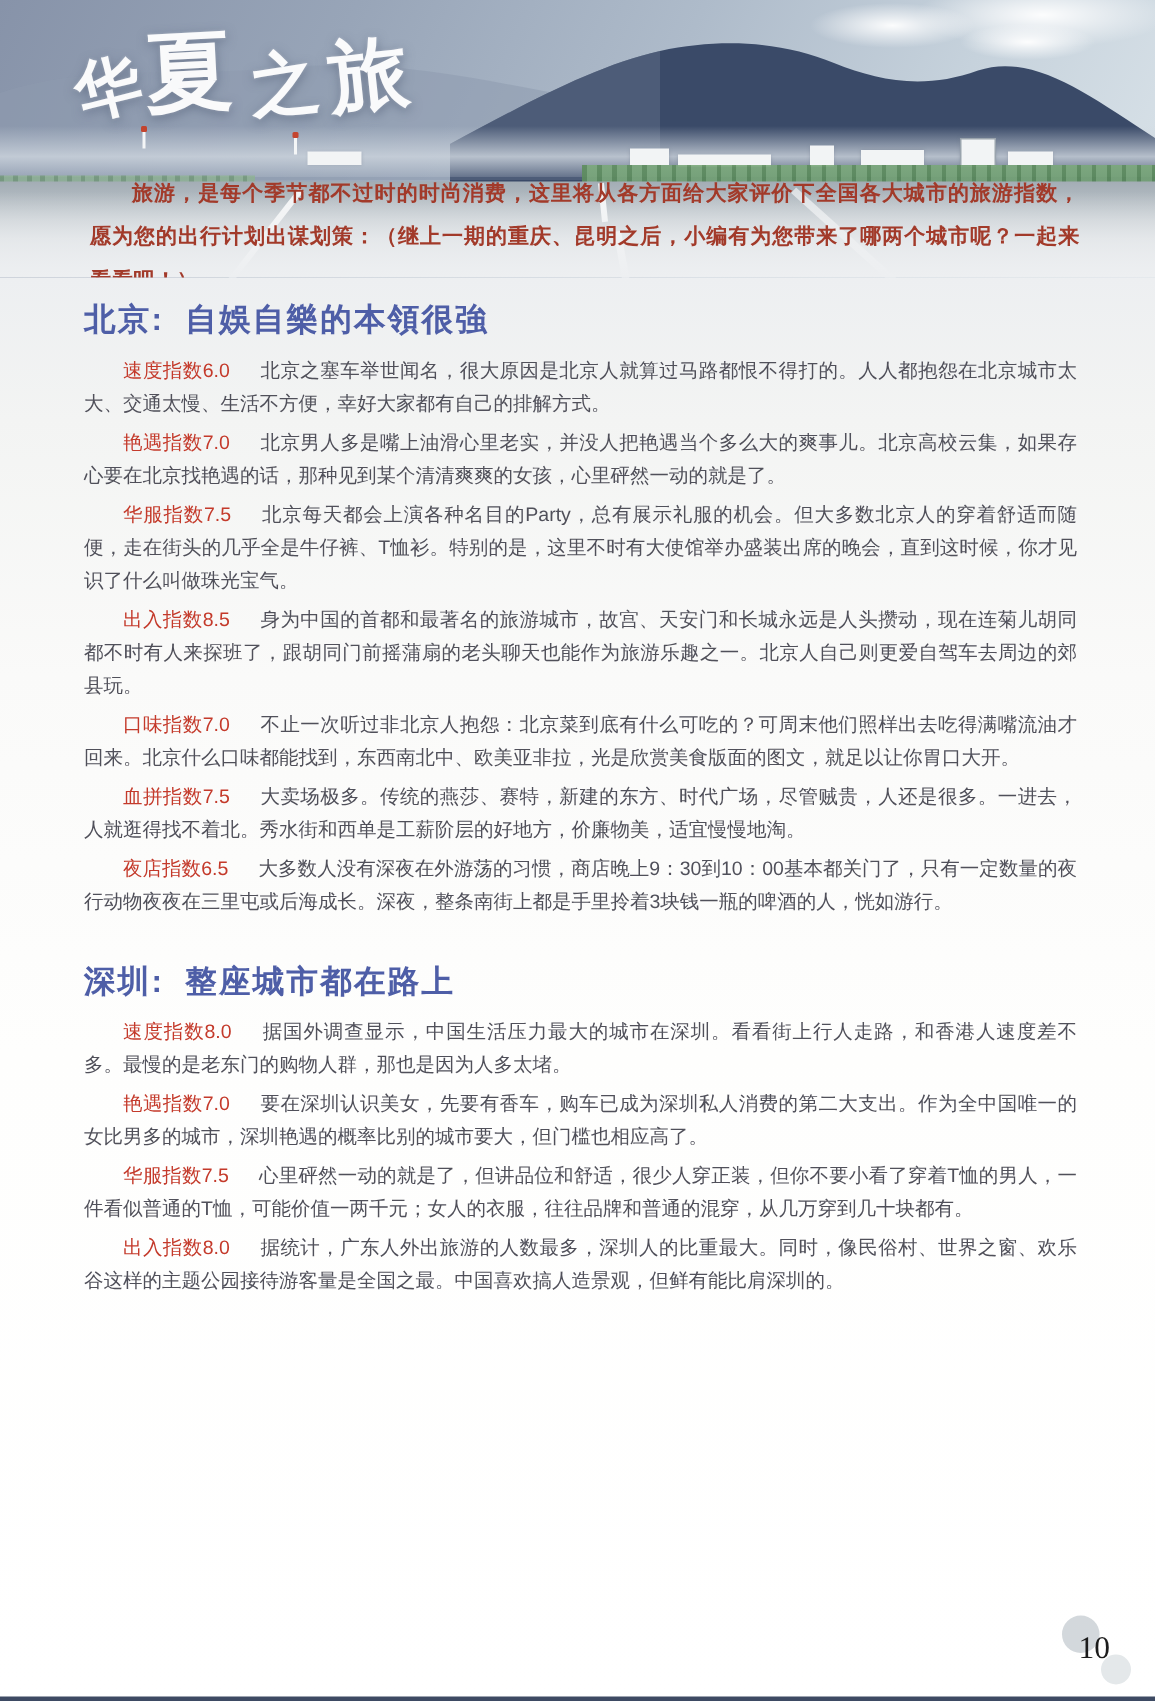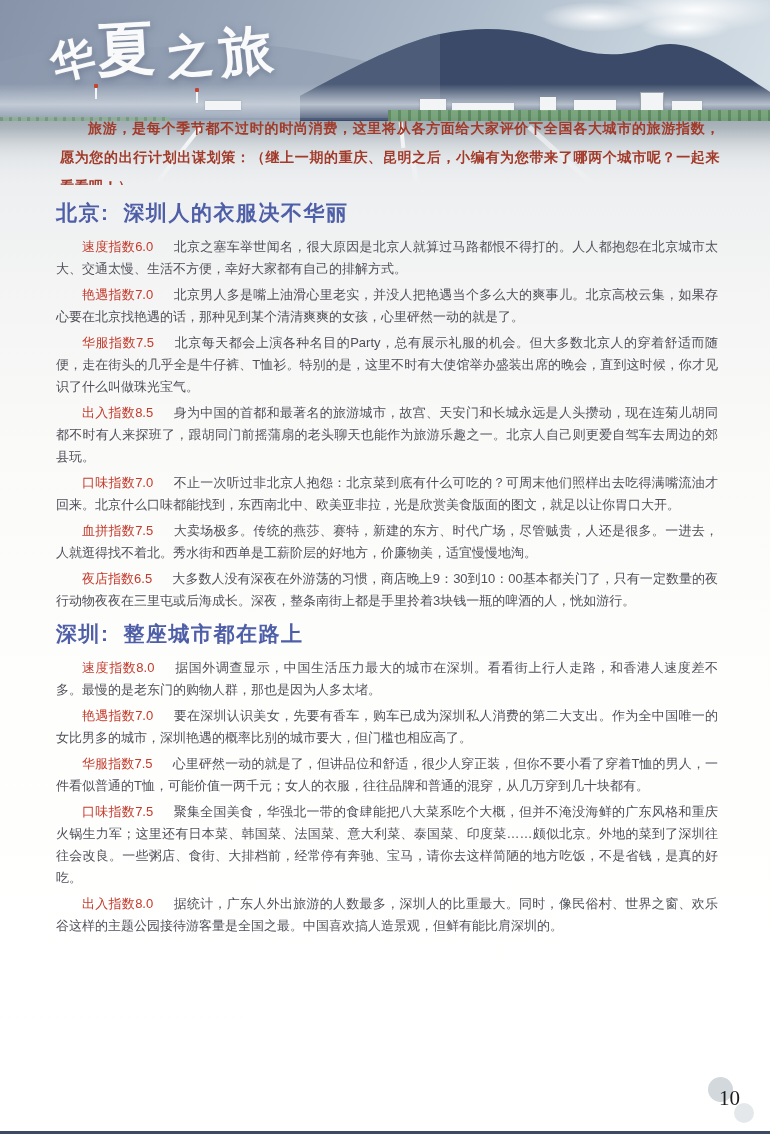--- a/index.html
+++ b/index.html
@@ -53,21 +53,21 @@
   .logo-ch.ch3{font-size:53px;margin-left:9px;transform:rotate(-6deg) translateY(4px);}
   
   .intro{position:absolute;left:60px;right:50px;top:114px;margin:0;
     color:var(--intro-red,#a23a2a);font-size:14px;font-weight:bold;line-height:29px;
     text-indent:2em;text-align:justify;letter-spacing:.5px;}
   
   .content{position:absolute;left:0;top:185px;width:770px;padding:6px 52px 0 56px;box-sizing:border-box;}
   .city-title{margin:8px 0 9px;font-size:21px;font-weight:bold;letter-spacing:1.5px;
     color:var(--title-blue,#4e5ea7);}
   .city-title .city{margin-right:14px;text-align:right;}
-  .city-section + .city-section .city-title{margin-top:8px;}
+  .city-section + .city-section .city-title{margin-top:28px;}
   .idx-para{margin:0 0 4px;text-indent:2em;text-align:justify;
     font-size:13px;line-height:22px;color:var(--body-text,#50505a);letter-spacing:0;}
   .idx-label,.idx-score{color:var(--label-red,#c43a2b);}
   .idx-score{margin-right:1.55em;}
   
   .pageno-wrap{position:absolute;right:14px;bottom:14px;width:48px;height:46px;}
   .circle1{position:absolute;left:0;top:0;width:25px;height:25px;border-radius:50%;background:#d3d8dc;}
   .circle2{position:absolute;right:2px;bottom:0;width:20px;height:20px;border-radius:50%;background:#e4e8ea;}
   .pageno{position:absolute;left:11px;top:9px;font-family:"Liberation Serif","DejaVu Serif",serif;
     font-size:21px;color:#1c1c1c;}
@@ -110,21 +110,21 @@
         <span class="logo-ch ch1">夏</span>
         <span class="logo-ch ch2">之</span>
         <span class="logo-ch ch3">旅</span>
       </div>
     <p class="intro">旅游，是每个季节都不过时的时尚消费，这里将从各方面给大家评价下全国各大城市的旅游指数，愿为您的出行计划出谋划策：（继上一期的重庆、昆明之后，小编有为您带来了哪两个城市呢？一起来看看吧！）</p>
   </div>
 
   <div class="content">
   <section class="city-section">
     <h2 class="city-title">
-      <span class="city">北京:</span><span class="subtitle">深圳人的衣服决不华丽</span>
+      <span class="city">北京:</span><span class="subtitle">自娛自樂的本領很強</span>
     </h2>
     <div class="items">
   <p class="idx-para"><span class="idx-label">速度指数</span><span class="idx-score">6.0</span><span class="idx-text">北京之塞车举世闻名，很大原因是北京人就算过马路都恨不得打的。人人都抱怨在北京城市太大、交通太慢、生活不方便，幸好大家都有自己的排解方式。</span></p>
 
   <p class="idx-para"><span class="idx-label">艳遇指数</span><span class="idx-score">7.0</span><span class="idx-text">北京男人多是嘴上油滑心里老实，并没人把艳遇当个多么大的爽事儿。北京高校云集，如果存心要在北京找艳遇的话，那种见到某个清清爽爽的女孩，心里砰然一动的就是了。</span></p>
 
   <p class="idx-para"><span class="idx-label">华服指数</span><span class="idx-score">7.5</span><span class="idx-text">北京每天都会上演各种名目的Party，总有展示礼服的机会。但大多数北京人的穿着舒适而随便，走在街头的几乎全是牛仔裤、T恤衫。特别的是，这里不时有大使馆举办盛装出席的晚会，直到这时候，你才见识了什么叫做珠光宝气。</span></p>
 
   <p class="idx-para"><span class="idx-label">出入指数</span><span class="idx-score">8.5</span><span class="idx-text">身为中国的首都和最著名的旅游城市，故宫、天安门和长城永远是人头攒动，现在连菊儿胡同都不时有人来探班了，跟胡同门前摇蒲扇的老头聊天也能作为旅游乐趣之一。北京人自己则更爱自驾车去周边的郊县玩。</span></p>
 
@@ -140,21 +140,20 @@
     <h2 class="city-title">
       <span class="city">深圳:</span><span class="subtitle">整座城市都在路上</span>
     </h2>
     <div class="items">
   <p class="idx-para"><span class="idx-label">速度指数</span><span class="idx-score">8.0</span><span class="idx-text">据国外调查显示，中国生活压力最大的城市在深圳。看看街上行人走路，和香港人速度差不多。最慢的是老东门的购物人群，那也是因为人多太堵。</span></p>
 
   <p class="idx-para"><span class="idx-label">艳遇指数</span><span class="idx-score">7.0</span><span class="idx-text">要在深圳认识美女，先要有香车，购车已成为深圳私人消费的第二大支出。作为全中国唯一的女比男多的城市，深圳艳遇的概率比别的城市要大，但门槛也相应高了。</span></p>
 
   <p class="idx-para"><span class="idx-label">华服指数</span><span class="idx-score">7.5</span><span class="idx-text">心里砰然一动的就是了，但讲品位和舒适，很少人穿正装，但你不要小看了穿着T恤的男人，一件看似普通的T恤，可能价值一两千元；女人的衣服，往往品牌和普通的混穿，从几万穿到几十块都有。</span></p>
 
-  <p class="idx-para"><span class="idx-label">口味指数</span><span class="idx-score">7.5</span><span class="idx-text">聚集全国美食，华强北一带的食肆能把八大菜系吃个大概，但并不淹没海鲜的广东风格和重庆火锅生力军；这里还有日本菜、韩国菜、法国菜、意大利菜、泰国菜、印度菜……颇似北京。外地的菜到了深圳往往会改良。一些粥店、食街、大排档前，经常停有奔驰、宝马，请你去这样简陋的地方吃饭，不是省钱，是真的好吃。</span></p>
 
   <p class="idx-para"><span class="idx-label">出入指数</span><span class="idx-score">8.0</span><span class="idx-text">据统计，广东人外出旅游的人数最多，深圳人的比重最大。同时，像民俗村、世界之窗、欢乐谷这样的主题公园接待游客量是全国之最。中国喜欢搞人造景观，但鲜有能比肩深圳的。</span></p>
 
 
 </div>
   </section>
 </div>
 
   <div class="pageno-wrap">
     <span class="circle1"></span>

